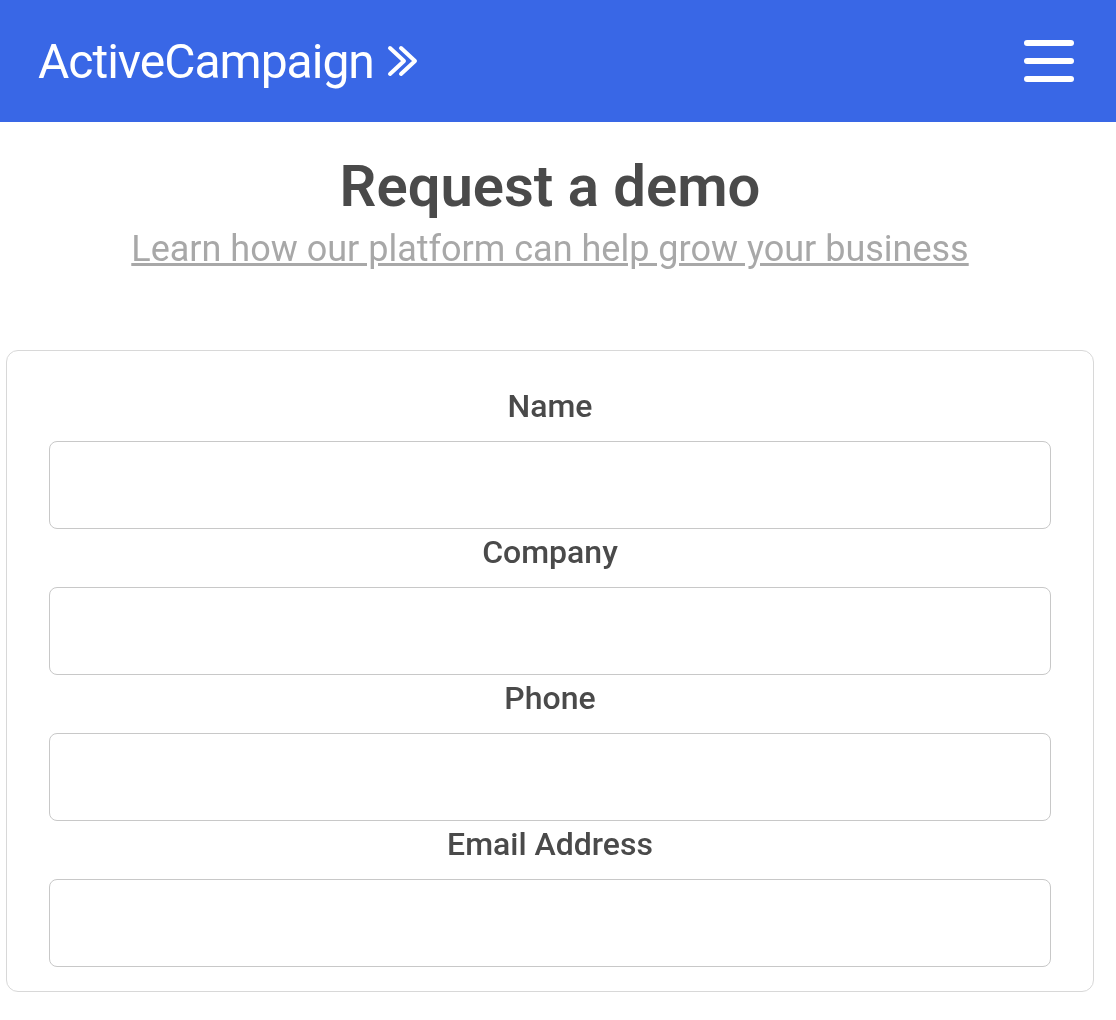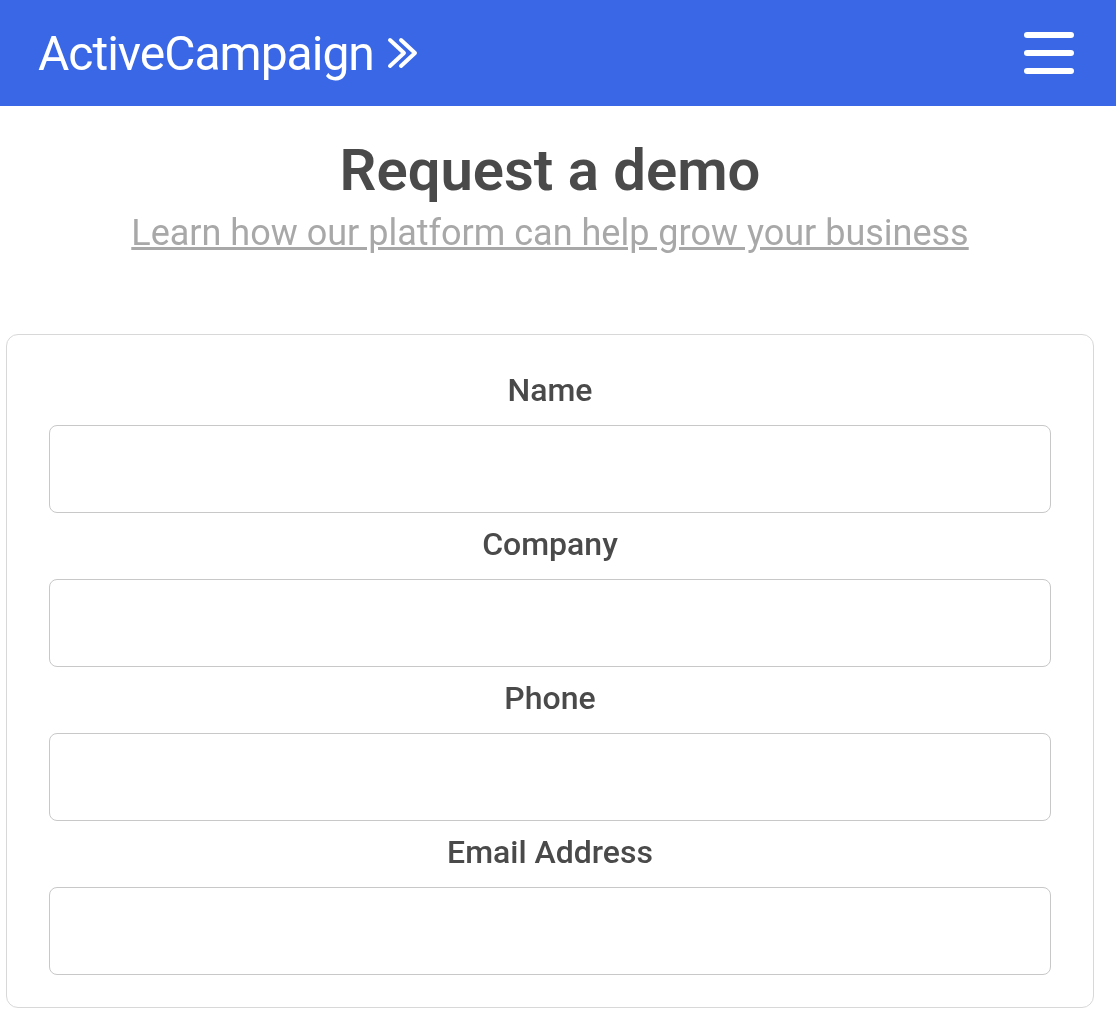--- a/index.html
+++ b/index.html
@@ -9,21 +9,21 @@
     }
     body {
       font-family: -apple-system, BlinkMacSystemFont, "Segoe UI", Roboto, "Helvetica Neue", Arial, sans-serif;
       background: #ffffff;
       width: 1116px;
       height: 1020px;
       overflow: hidden;
     }
     .header {
       background: #3967e6;
-      height: 106px;
+      height: 122px;
       display: flex;
       align-items: center;
       justify-content: space-between;
       padding: 8px 38px;
     }
     .logo {
       display: flex;
       align-items: center;
       color: #ffffff;
       font-size: 48px;
@@ -66,21 +66,21 @@
       margin-bottom: 80px;
       text-decoration: underline;
     }
     .form-card {
       border: 1px solid #d8d8d8;
       border-radius: 12px;
       padding: 36px 42px 20px 42px;
       margin: 0 2px;
     }
     .form-group {
-      margin-bottom: 12px;
+      margin-bottom: 4px;
     }
     .form-label {
       display: block;
       text-align: center;
       font-size: 32px;
       font-weight: 500;
       color: #4a4a4a;
       margin-bottom: 16px;
     }
     .form-input {

